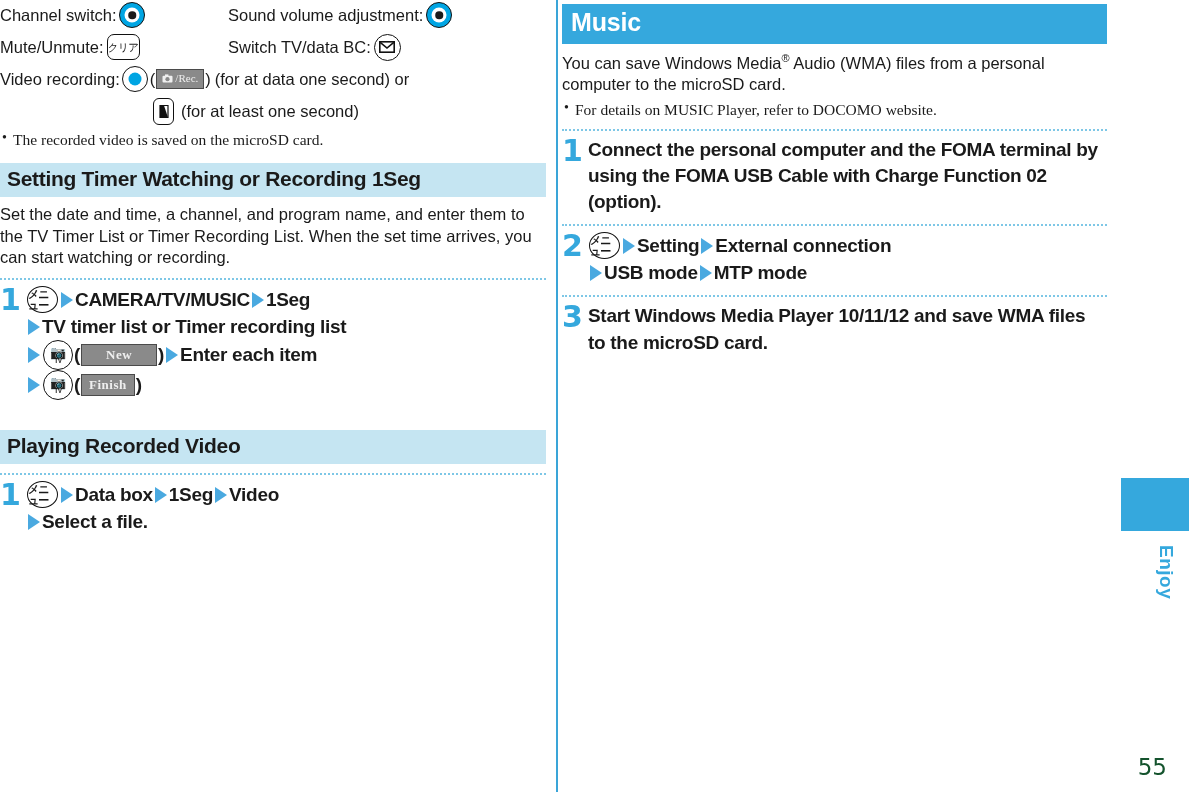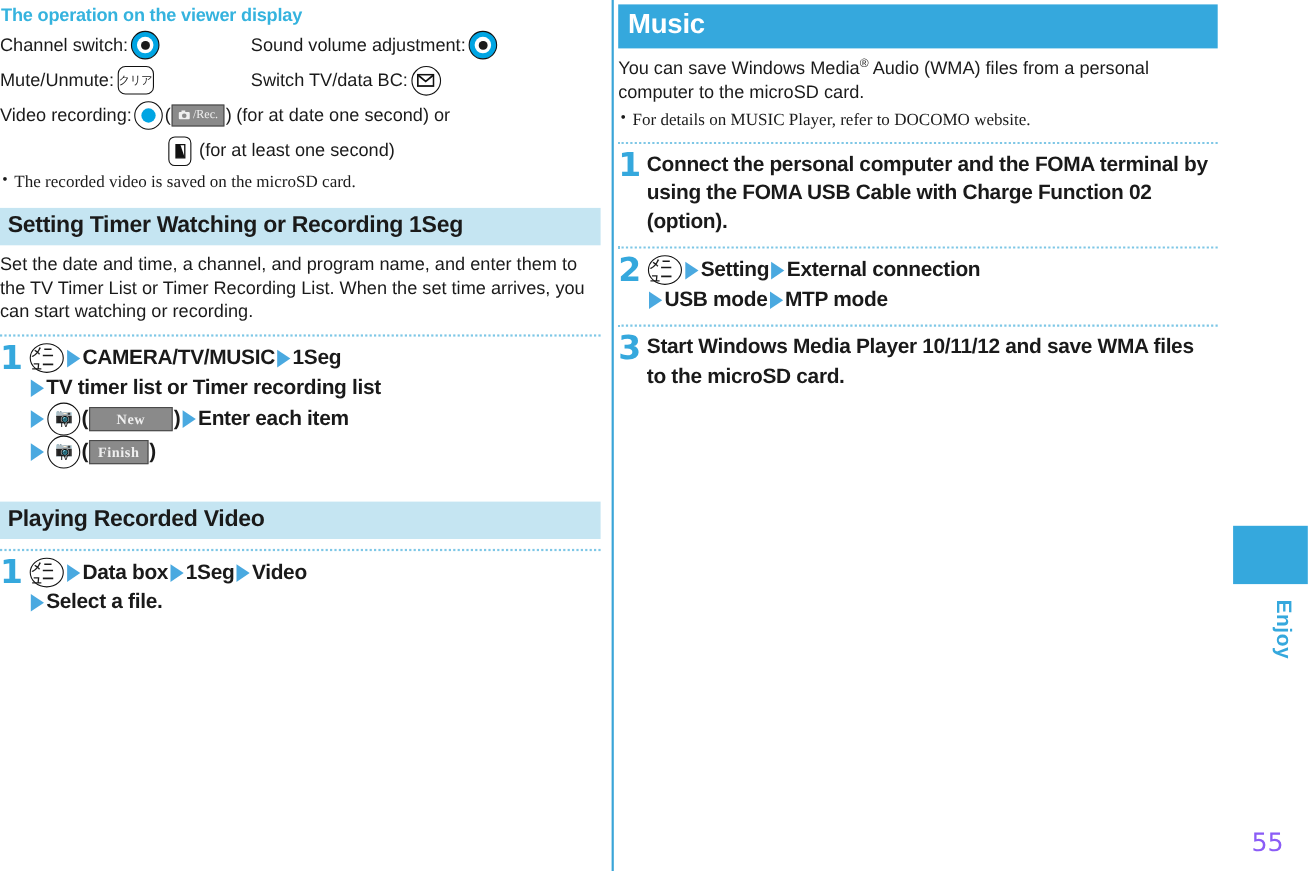--- a/index.html
+++ b/index.html
@@ -240,34 +240,33 @@
     color: #35a8dd;
     font-size: 19px;
     font-weight: bold;
     writing-mode: vertical-rl;
     text-orientation: mixed;
     letter-spacing: 0.5px;
   }
   .page-num {
     position: absolute; right: 22px; bottom: 12px;
     font-size: 23px;
-    color: #8b5cf6;
+    color: #14532d;
     font-family: "DejaVu Sans", sans-serif;
   }
 </style>
 </head>
 <body>
 
 <div class="page">
 
   <div class="col-divider"></div>
 
   <div class="col-left">
 
-    <div class="cyan-title">The operation on the viewer display</div>
 
     <div class="oprow">
       <div class="opcell c1">
         <span class="op-label">Channel switch:</span>
         <span class="ico key-nav"></span>
       </div>
       <div class="opcell">
         <span class="op-label">Sound volume adjustment:</span>
         <span class="ico key-nav"></span>
       </div>
@@ -295,21 +294,21 @@
       <span>(</span>
       <span class="badge rec">
         <svg width="11" height="9" viewBox="0 0 11 9" style="margin-right:2px" aria-hidden="true">
           <rect x="0.5" y="1.8" width="10" height="6.7" rx="1" fill="#efefef"></rect>
           <rect x="3" y="0.4" width="3.4" height="1.6" fill="#efefef"></rect>
           <circle cx="5.5" cy="5.2" r="2.1" fill="#8a8a8a"></circle>
         </svg>
           <span>/Rec.</span>
       </span>
       <span>)</span>
-      <span class="op-label" style="margin-left:4px">(for at date one second) or</span>
+      <span class="op-label" style="margin-left:4px">(for at data one second) or</span>
     </div>
 
     <div class="oprow" style="padding-left:150px">
       <span class="ico key-page">
         <svg width="12" height="15" viewBox="0 0 12 15" aria-hidden="true">
           <path d="M2 1.5 L10 1.5 L10 13.5 L2 13.5 Z" fill="#111"></path>
           <path d="M6 1.5 L10 1.5 L10 13.5 Z" fill="#fff"></path>
           <path d="M2 1.5 L10 1.5 L10 13.5 L2 13.5 Z" fill="none" stroke="#111" stroke-width="1.2"></path>
         </svg>
       </span>

